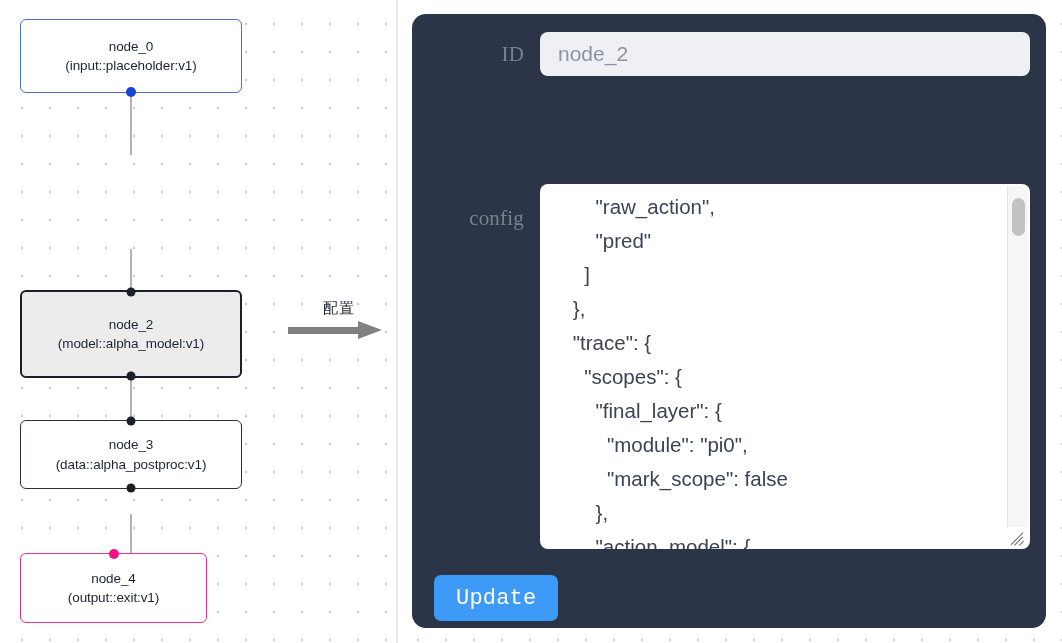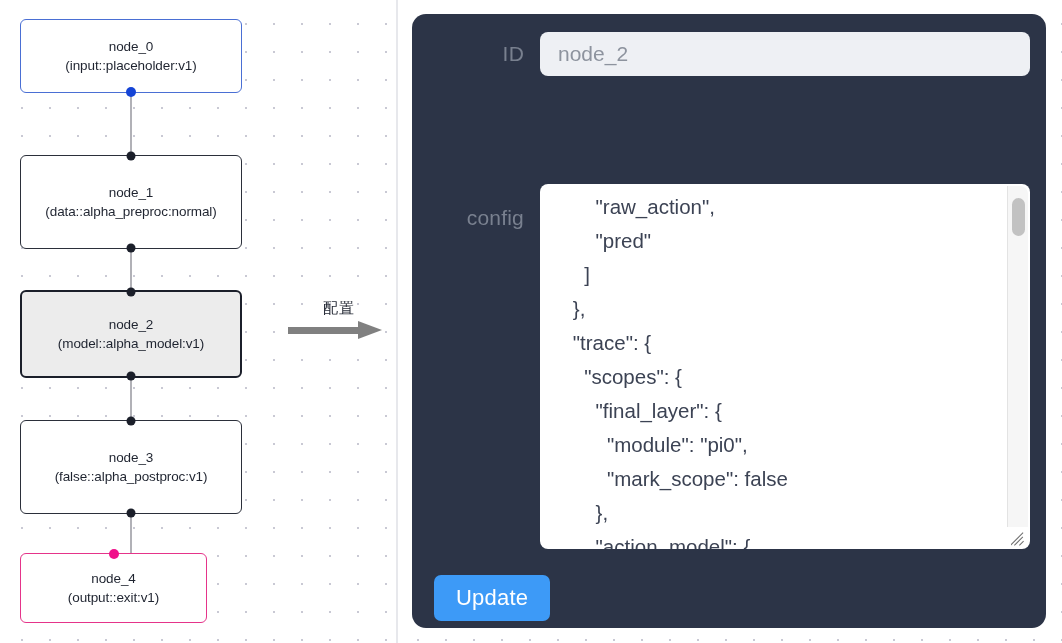--- a/index.html
+++ b/index.html
@@ -150,20 +150,21 @@
   }
   .field-label {
     width: 128px;
     flex: 0 0 128px;
     text-align: right;
     padding-right: 16px;
     box-sizing: border-box;
     color: #79808f;
     font-size: 21px;
     letter-spacing: 0.2px;
+    font-family: Liberation Serif, serif;
   }
   .field-input {
     background: #eef0f4;
     border: none;
     border-radius: 8px;
     height: 44px;
     width: 490px;
     box-sizing: border-box;
     padding: 0 18px;
     font-family: "Liberation Sans", sans-serif;
@@ -235,21 +236,21 @@
   #update-button {
     position: absolute;
     left: 22px;
     top: 561px;
     background: #3d9af7;
     color: #ffffff;
     border: none;
     border-radius: 7px;
     padding: 0 22px;
     height: 46px;
-    font-family: Liberation Sans, sans-serif;
+    font-family: Liberation Mono, monospace;
     font-size: 22px;
     letter-spacing: 0.2px;
     cursor: pointer;
   }
 
   
 </style>
 </head>
 <body>
 
@@ -261,42 +262,34 @@
   <div class="edge" style="top:514px;height:39px;"></div>
 
   <div class="node is-input" style="left:20px;top:19px;width:222px;height:74px;">
     <span class="label">
       <span>node_0</span><br>
       <span>(input::placeholder:v1)</span>
     </span>
     <span class="handle bottom blue"></span>
   </div>
 
-  <div class="node" style="left:20px;top:155px;width:222px;height:94px;">
-    <span class="label">
-      <span>node_1</span><br>
-      <span>(data::alpha_preproc:normal)</span>
-    </span>
-    <span class="handle top"></span>
-    <span class="handle bottom"></span>
-  </div>
 
   <div class="node is-selected" style="left:20px;top:290px;width:222px;height:88px;">
     <span class="label">
       <span>node_2</span><br>
       <span>(model::alpha_model:v1)</span>
     </span>
     <span class="handle top"></span>
     <span class="handle bottom"></span>
   </div>
 
-  <div class="node" style="left:20px;top:420px;width:222px;height:94px;">
+  <div class="node" style="left:20px;top:420px;width:222px;height:69px;">
     <span class="label">
       <span>node_3</span><br>
-      <span>(false::alpha_postproc:v1)</span>
+      <span>(data::alpha_postproc:v1)</span>
     </span>
     <span class="handle top"></span>
     <span class="handle bottom"></span>
   </div>
 
   <div class="node is-output" style="left:20px;top:553px;width:187px;height:70px;">
     <span class="label">
       <span>node_4</span><br>
       <span>(output::exit:v1)</span>
     </span>

